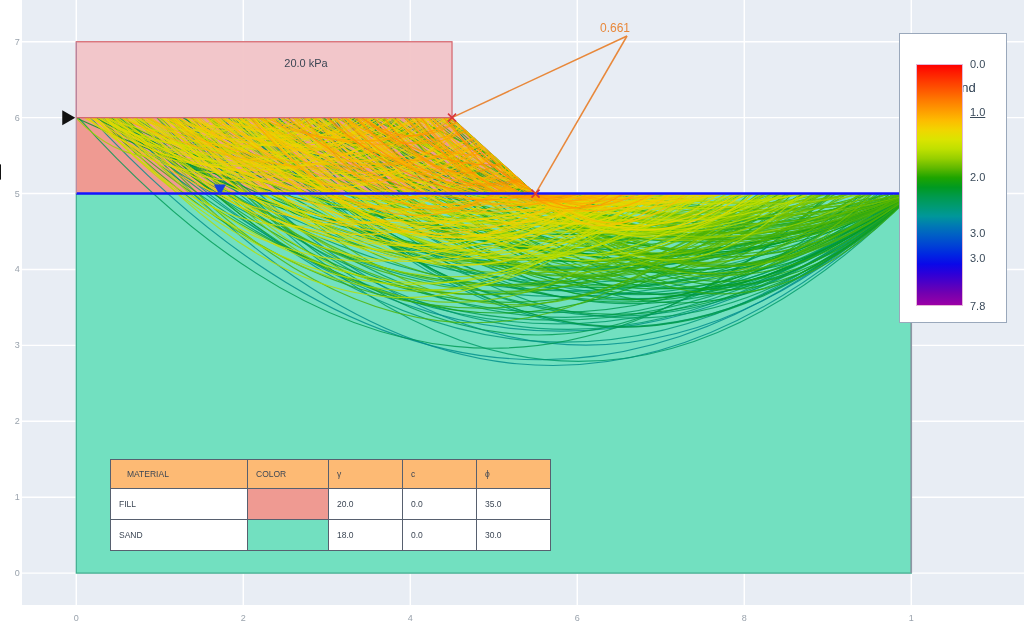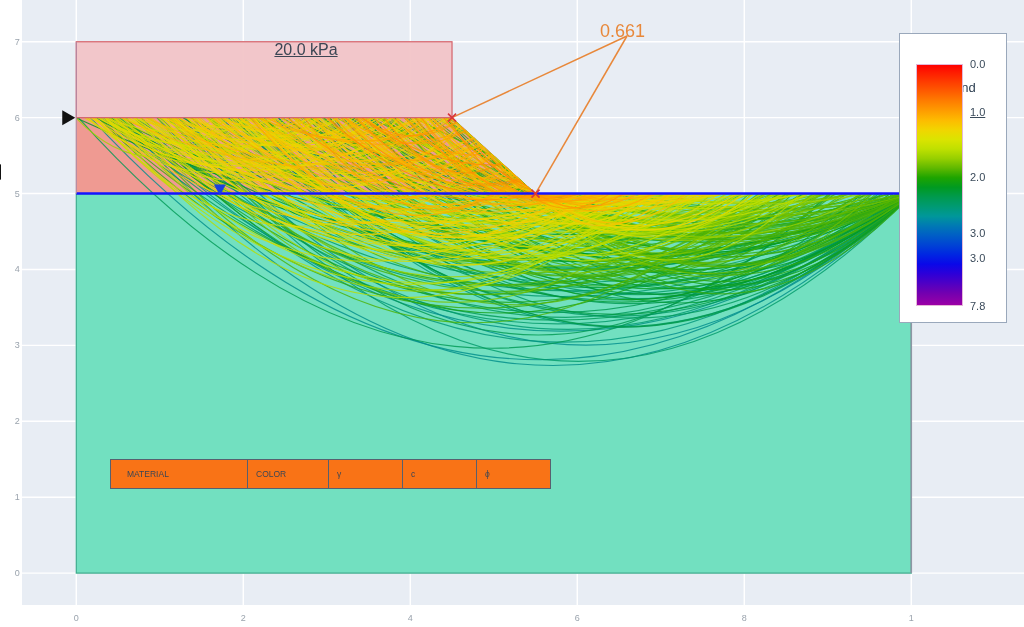--- a/index.html
+++ b/index.html
@@ -56,21 +56,21 @@
   
   #materials-table{
     position:absolute;left:110px;top:459px;
     border-collapse:collapse;border:1px solid #57606f;
     font-size:8.5px;color:#3c4654;background:#fff;
   }
   #materials-table th,#materials-table td{
     border:1px solid #57606f;padding:0;height:30px;
     font-weight:normal;text-align:left;
   }
-  #materials-table thead th{background:#f97316;color:#3c4654;height:28px;}
+  #materials-table thead th{background:#fdba74;color:#3c4654;height:28px;}
   .c-material{width:128px;padding-left:8px !important;}
   .c-color{width:80px;}
   .c-num{width:65px;padding-left:8px !important;}
   .swatch{display:block;width:100%;height:100%;}
   .th-pad{padding-left:8px;}
 </style>
 </head>
 <body>
 
 <div id="app">
@@ -541,25 +541,25 @@
     <g id="annotations">
         <line x1="627" y1="36" x2="452.02500000000003" y2="117.65997490589712" stroke="#e8883a" stroke-width="1.5"></line>
         <path d="M448.02500000000003,113.65997490589712 L456.02500000000003,121.65997490589712
         M456.02500000000003,113.65997490589712 L448.02500000000003,121.65997490589712" stroke="#d8363c" stroke-width="1.6" fill="none"></path>
         <line x1="627" y1="36" x2="535.5250000000001" y2="193.56963613550812" stroke="#e8883a" stroke-width="1.5"></line>
         <path d="M531.5250000000001,189.56963613550812 L539.5250000000001,197.56963613550812
         M539.5250000000001,189.56963613550812 L531.5250000000001,197.56963613550812" stroke="#d8363c" stroke-width="1.6" fill="none"></path>
       </g>
   </svg>
 
-  <div style="position:absolute;left:236px;top:41px;width:140px;text-align:center;
-              font-size:16px;color:#3c4654;text-decoration:underline;">20.0 kPa</div>
+  <div style="position:absolute;left:236px;top:57px;width:140px;text-align:center;
+              font-size:11px;color:#3c4654;">20.0 kPa</div>
 
   <div style="position:absolute;left:600px;top:21px;width:70px;text-align:left;
-              font-size:18px;color:#e8883a;">0.661</div>
+              font-size:12px;color:#e8883a;">0.661</div>
 
   <div id="legend-panel">
     <div id="legend-title">Legend</div>
     <div id="legend-bar"></div>
     <div id="legend-ticks">
         <div class="legend-tick" style="top: 30px;">0.0</div>
         <div class="legend-tick" style="top: 78.4px; text-decoration: underline;">1.0</div>
         <div class="legend-tick" style="top: 143px;">2.0</div>
         <div class="legend-tick" style="top: 175.2px; margin-top: 24px;">3.0</div>
         <div class="legend-tick" style="top: 223.6px;">3.0</div>
@@ -577,16 +577,34 @@
           <span class="th-pad">COLOR</span></th>
         <th class="c-num">
           <span>γ</span></th>
         <th class="c-num">
           <span>c</span></th>
         <th class="c-num">
           <span>ϕ</span></th>
       </tr>
     </thead>
     <tbody id="materials-body">
+        <tr>
+          <td class="c-material">FILL</td>
+          <td class="c-color">
+            <span class="swatch" style="background:#ef9a92"></span>
+          </td>
+          <td class="c-num">20.0</td>
+          <td class="c-num">0.0</td>
+          <td class="c-num">35.0</td>
+        </tr>
+        <tr>
+          <td class="c-material">SAND</td>
+          <td class="c-color">
+            <span class="swatch" style="background:#72e0c0"></span>
+          </td>
+          <td class="c-num">18.0</td>
+          <td class="c-num">0.0</td>
+          <td class="c-num">30.0</td>
+        </tr>
       </tbody>
   </table>
 
 </div>
 
 </body></html>

